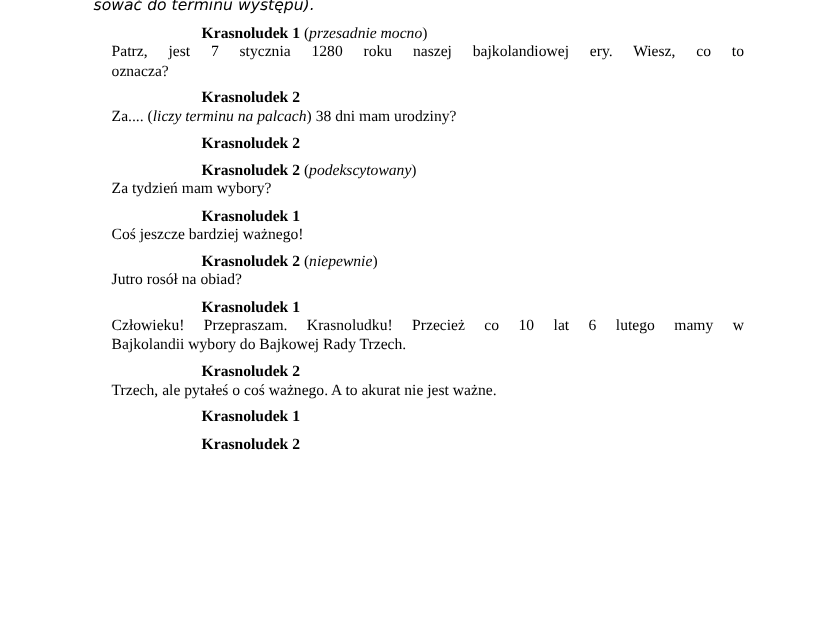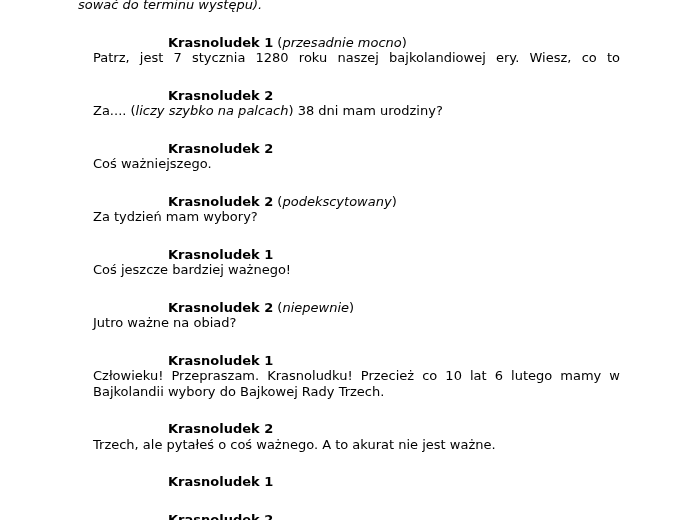--- a/index.html
+++ b/index.html
@@ -20,21 +20,22 @@
       color: #000000;
       font-family: "DejaVu Sans", "Liberation Sans", sans-serif;
       font-size: 13px;
       line-height: 15.5px;
     }
     .stage-direction {
       margin: -3px 0 0 0;
       font-style: italic;
     }
     .dialogue-block {
-      margin: 22px 0 0 15px;
+      margin: 7px 0 0 15px;
+      font-family: Liberation Serif, serif;
     }
     .char-line {
       font-weight: bold;
       padding-left: 75px;
       white-space: nowrap;
     }
     .char-line .paren {
       font-weight: normal;
     }
     .char-line .paren .paren-inner {
@@ -53,40 +54,40 @@
   </style>
 </head>
 <body>
 
 <div class="page">
   <p class="stage-direction">sować do terminu występu).</p>
   <div id="blocks">
       <div class="dialogue-block">
         <div class="char-line"><span>Krasnoludek 1</span><span class="paren"> (<span class="paren-inner">przesadnie mocno</span>)</span></div>
         <div class="dline just"><span>Patrz, jest 7 stycznia 1280 roku naszej bajkolandiowej ery. Wiesz, co to</span></div>
+        <div class="dline"><span>oznacza?</span></div>
       </div>
       <div class="dialogue-block">
         <div class="char-line"><span>Krasnoludek 2</span></div>
-        <div class="dline"><span>Za.... (</span><span class="it">liczy szybko na palcach</span><span>) 38 dni mam urodziny?</span></div>
+        <div class="dline"><span>Za.... (</span><span class="it">liczy terminu na palcach</span><span>) 38 dni mam urodziny?</span></div>
       </div>
       <div class="dialogue-block">
         <div class="char-line"><span>Krasnoludek 2</span></div>
-        <div class="dline"><span>Coś ważniejszego.</span></div>
       </div>
       <div class="dialogue-block">
         <div class="char-line"><span>Krasnoludek 2</span><span class="paren"> (<span class="paren-inner">podekscytowany</span>)</span></div>
         <div class="dline"><span>Za tydzień mam wybory?</span></div>
       </div>
       <div class="dialogue-block">
         <div class="char-line"><span>Krasnoludek 1</span></div>
         <div class="dline"><span>Coś jeszcze bardziej ważnego!</span></div>
       </div>
       <div class="dialogue-block">
         <div class="char-line"><span>Krasnoludek 2</span><span class="paren"> (<span class="paren-inner">niepewnie</span>)</span></div>
-        <div class="dline"><span>Jutro ważne na obiad?</span></div>
+        <div class="dline"><span>Jutro rosół na obiad?</span></div>
       </div>
       <div class="dialogue-block">
         <div class="char-line"><span>Krasnoludek 1</span></div>
         <div class="dline just"><span>Człowieku! Przepraszam. Krasnoludku! Przecież co 10 lat 6 lutego mamy w</span></div>
         <div class="dline"><span>Bajkolandii wybory do Bajkowej Rady Trzech.</span></div>
       </div>
       <div class="dialogue-block">
         <div class="char-line"><span>Krasnoludek 2</span></div>
         <div class="dline"><span>Trzech, ale pytałeś o coś ważnego. A to akurat nie jest ważne.</span></div>
       </div>

